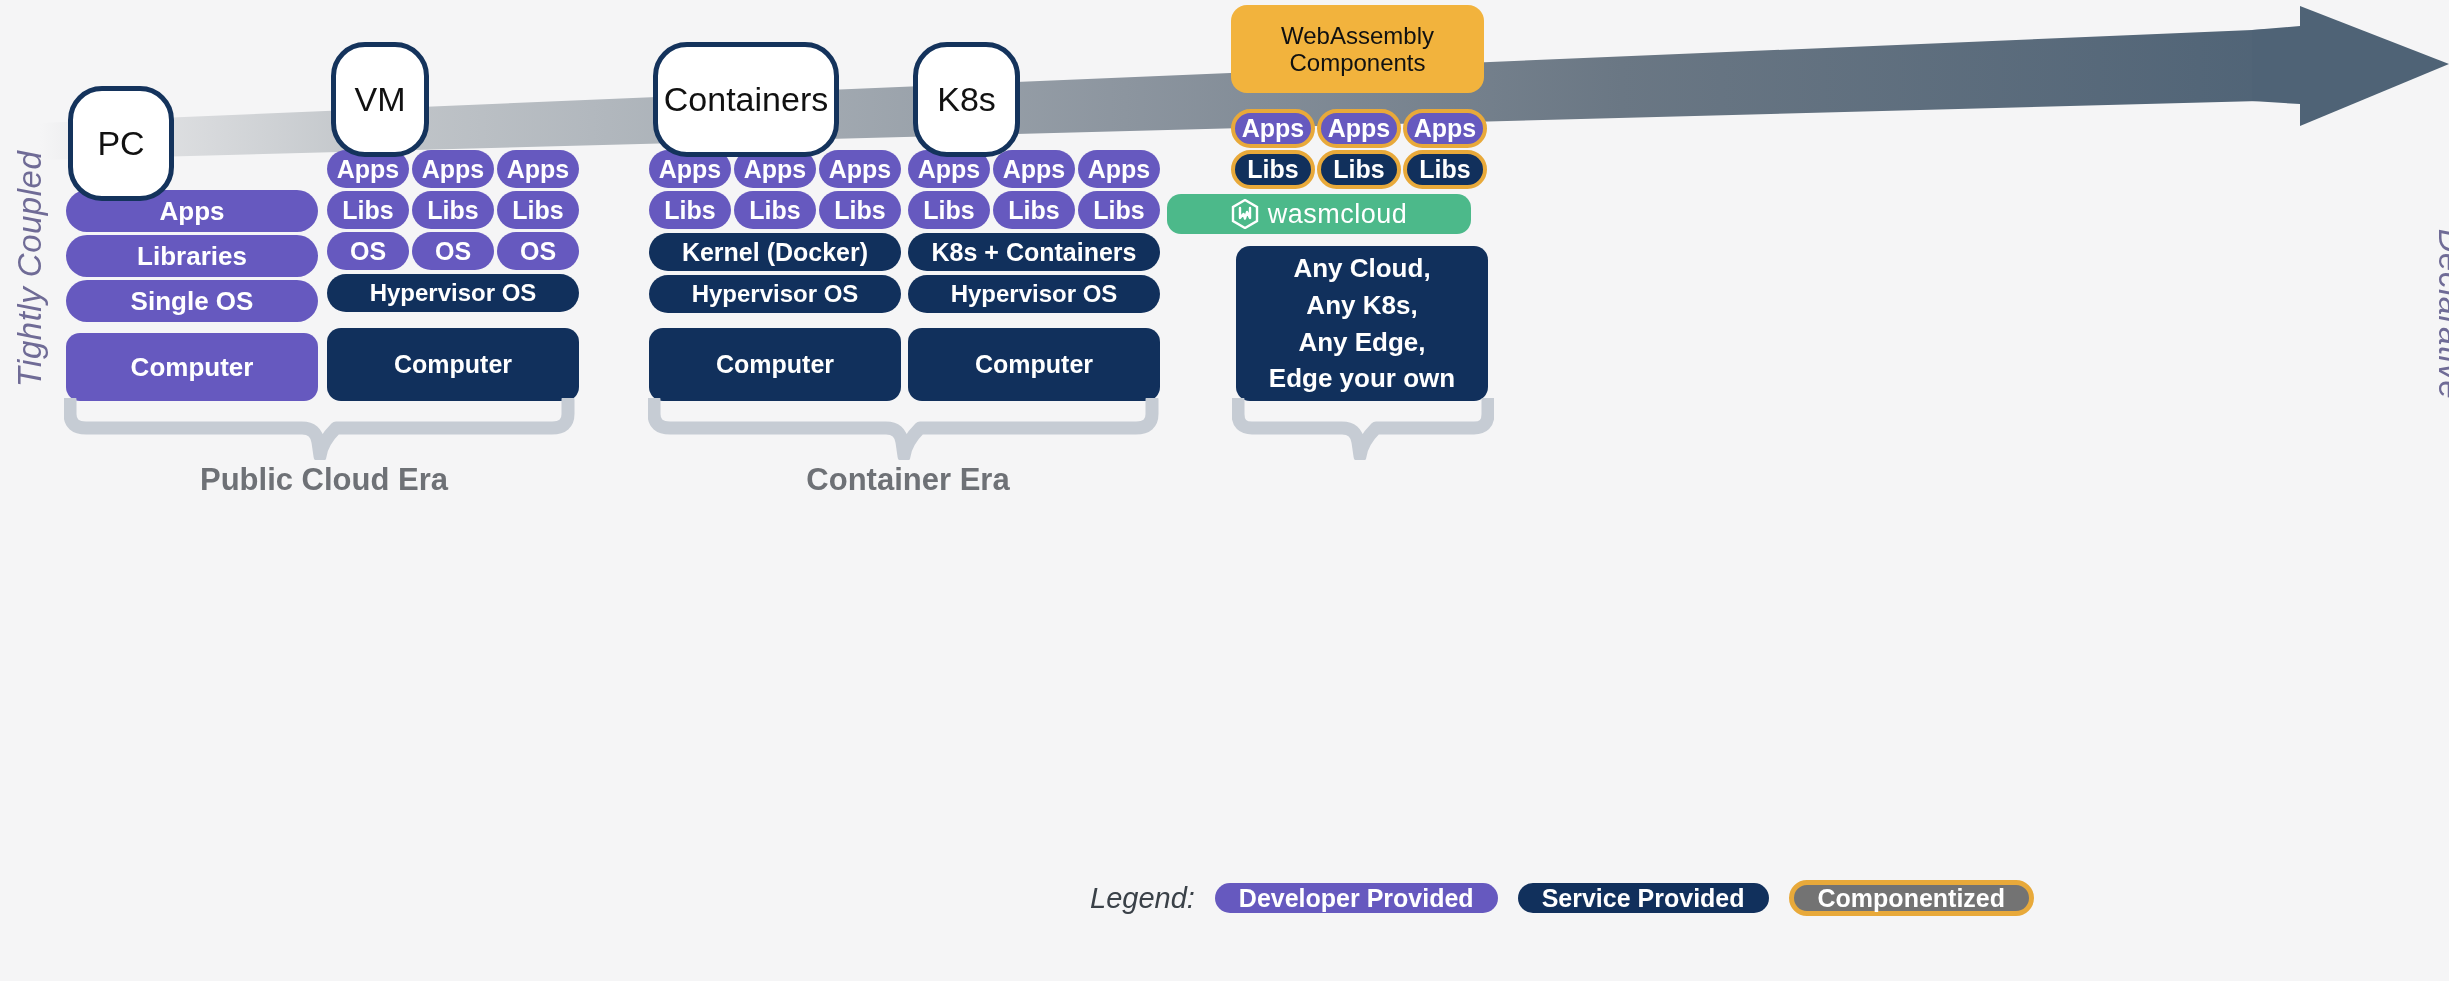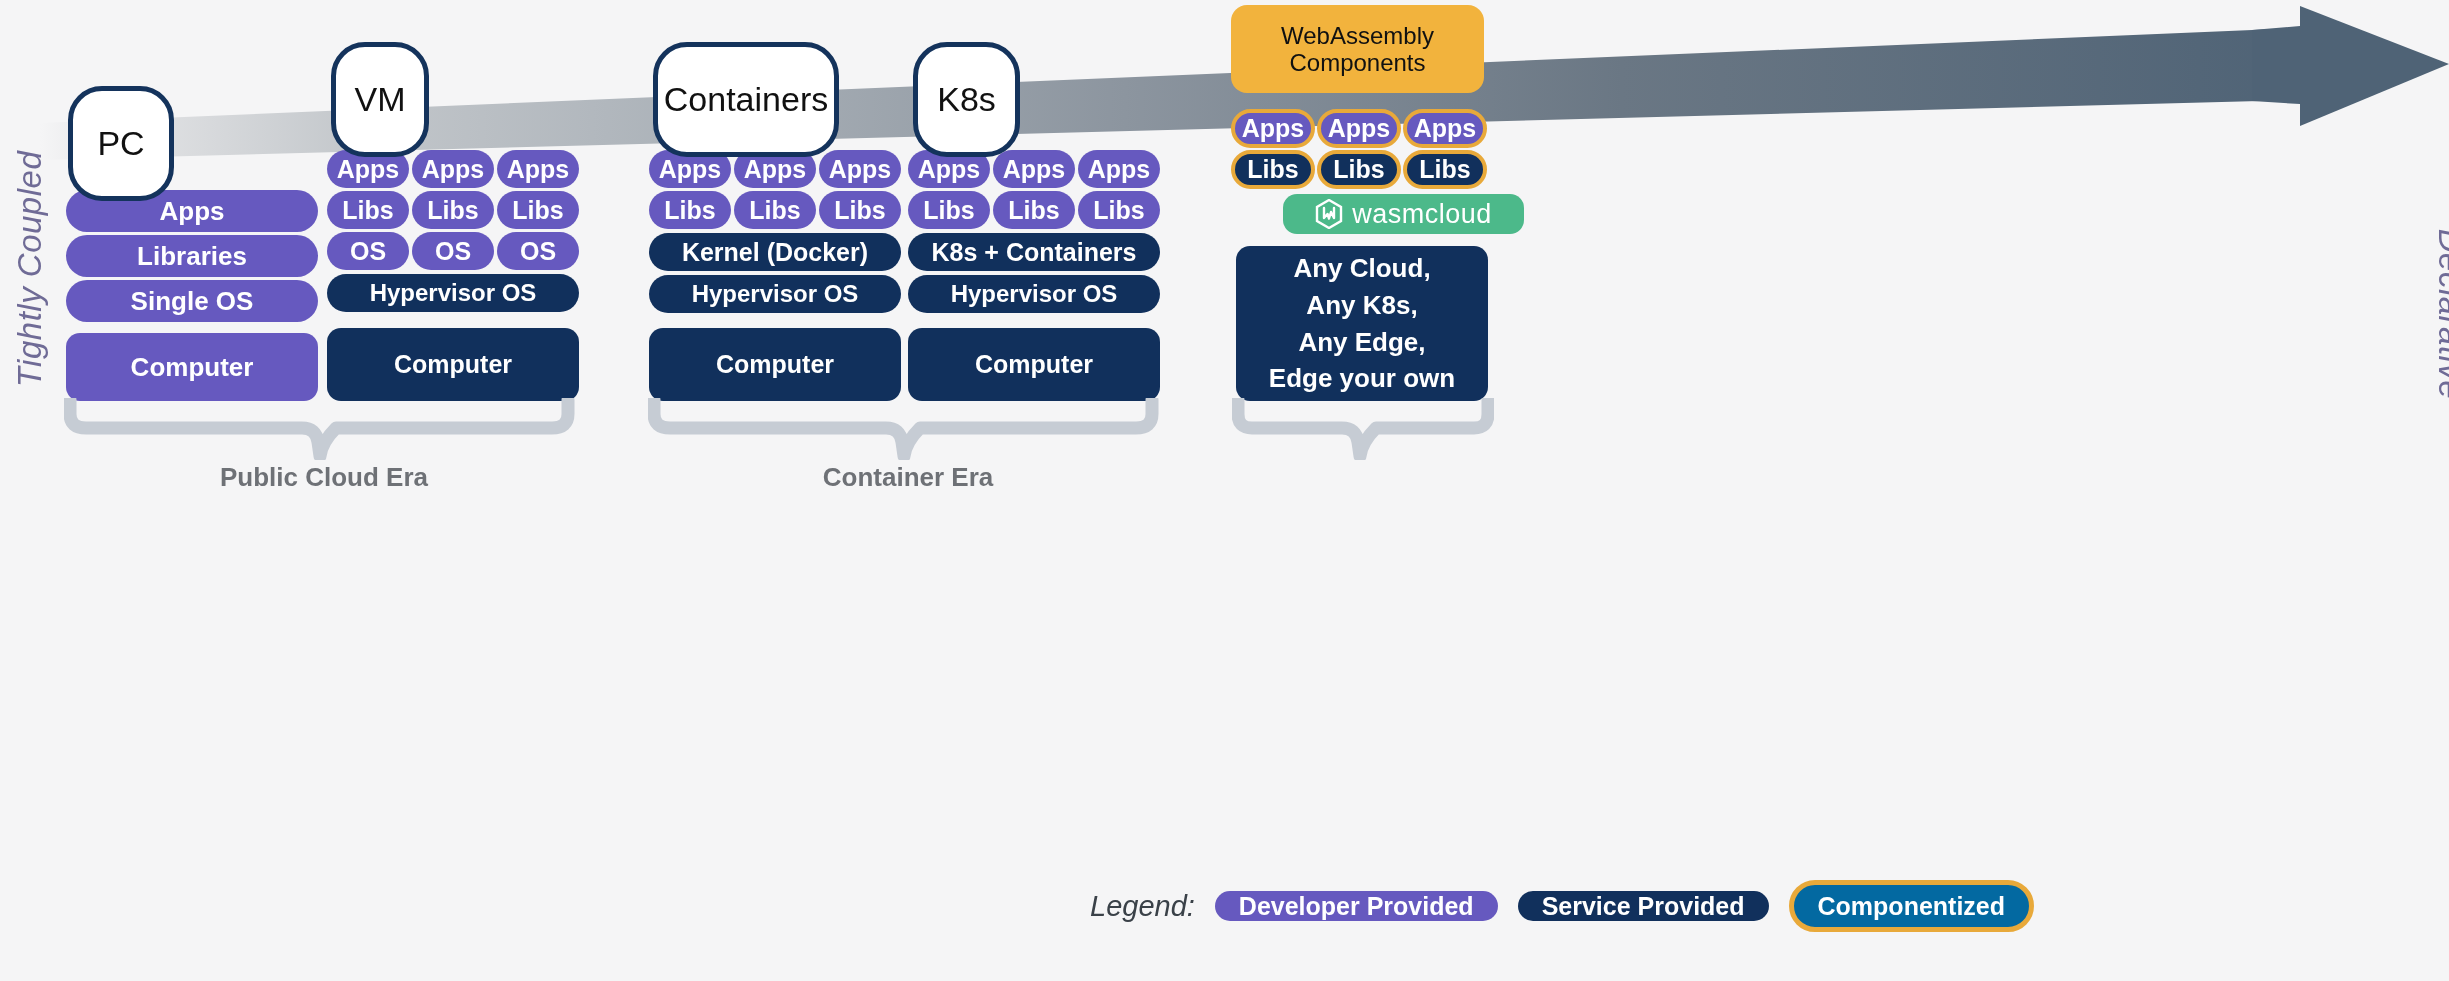--- a/index.html
+++ b/index.html
@@ -72,41 +72,41 @@
   .comp-libs{background:#11305c;border:4px solid #e8a93a;}
   .wasmcloud-pill{background:#4cb98a;border-radius:14px;}
   .box{border-radius:14px;margin-top:8px;}
 
   
   .brace{position:absolute;}
 
   
   .era-label{
     position:absolute;
-    font-size:26px;font-weight:bold;color:#6e7176;
+    font-size:31px;font-weight:bold;color:#6e7176;
     text-align:center;white-space:nowrap;
   }
 
   
   #legend{
     position:absolute;left:1090px;top:880px;
     display:flex;align-items:center;gap:20px;
   }
   #legend-label{
     font-style:italic;font-size:29px;color:#3a4148;
   }
   .legend-chip{
     height:30px;border-radius:999px;
     display:flex;align-items:center;justify-content:center;
     padding:0 24px;color:#fff;font-weight:bold;font-size:25px;
     box-sizing:border-box;white-space:nowrap;
   }
   .legend-chip.dev{background:#6659bf;}
   .legend-chip.svc{background:#11305c;}
-  .legend-chip.comp{background:#0369a1;border:5px solid #e8a93a;height:52px;}
+  .legend-chip.comp{background:#737373;border:5px solid #e8a93a;height:36px;}
 </style>
 </head>
 <body>
 
 <div id="stage">
 
   <svg id="progress-arrow" viewBox="0 0 2449 250" preserveAspectRatio="none">
     <defs>
       <linearGradient id="arrowgrad" x1="0" y1="0" x2="1" y2="0">
         <stop offset="0.00" stop-color="#f5f5f6"></stop>
@@ -180,21 +180,21 @@
   <div class="pill svc" style="left:908px;top:275px;width:252px;height:38px;font-size:24px;">Hypervisor OS</div>
   <div class="pill svc box" style="left:908px;top:320px;width:252px;height:73px;font-size:25px;">Computer</div>
 
   <div class="pill comp-apps" style="left:1231px;top:109px;width:84px;height:39px;font-size:25px;">Apps</div>
   <div class="pill comp-libs" style="left:1231px;top:150px;width:84px;height:39px;font-size:25px;">Libs</div>
   <div class="pill comp-apps" style="left:1317px;top:109px;width:84px;height:39px;font-size:25px;">Apps</div>
   <div class="pill comp-libs" style="left:1317px;top:150px;width:84px;height:39px;font-size:25px;">Libs</div>
   <div class="pill comp-apps" style="left:1403px;top:109px;width:84px;height:39px;font-size:25px;">Apps</div>
   <div class="pill comp-libs" style="left:1403px;top:150px;width:84px;height:39px;font-size:25px;">Libs</div>
 
-  <div class="pill wasmcloud-pill" style="left:1283px;top:194px;width:241px;height:40px;">
+  <div class="pill wasmcloud-pill" style="left:1167px;top:194px;width:304px;height:40px;">
     <svg width="28" height="30" viewBox="0 0 28 30" style="margin-right:9px">
       <path d="M14 1 L26 8 L26 22 L14 29 L2 22 L2 8 Z" fill="none" stroke="#ffffff" stroke-width="2.4"></path>
       <path d="M9 9 L9 19 L12.5 15 L14 19.5 L16 13 L19 19 L19 9" fill="none" stroke="#ffffff" stroke-width="2.4" stroke-linejoin="round" stroke-linecap="round"></path>
     </svg>
     <span style="font-size:27px;font-weight:400;letter-spacing:.5px;">wasmcloud</span>
   </div>
 
   <div class="pill svc box" style="left:1236px;top:238px;width:252px;height:155px;font-size:26px;line-height:1.42;flex-direction:column;">
     <span>Any Cloud,</span>
     <span>Any K8s,</span>

